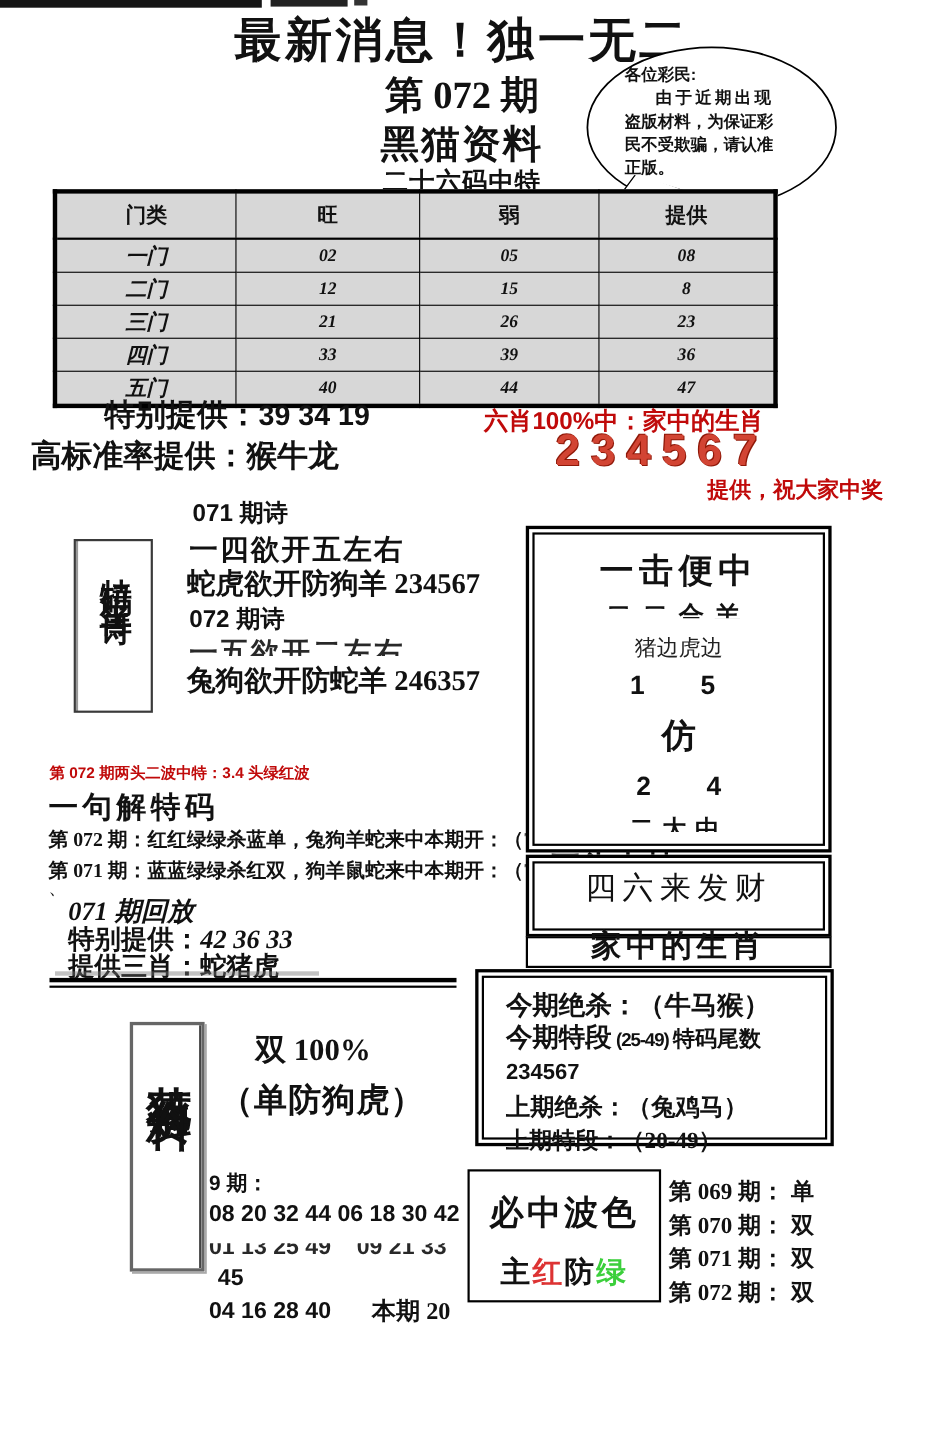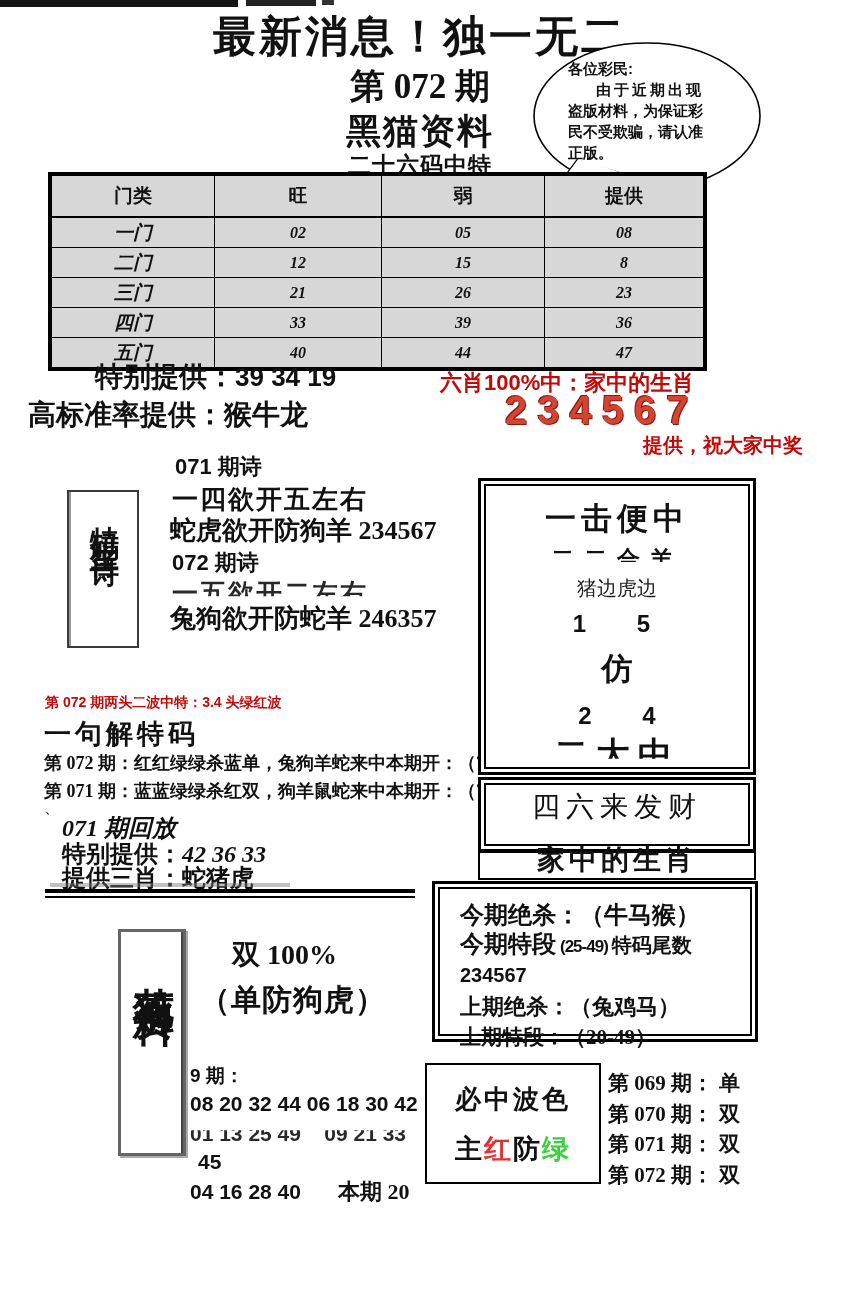--- a/index.html
+++ b/index.html
@@ -134,21 +134,21 @@
   <div class="abs rule2" style="left:45px;top:889px;width:370px;"></div>
 
   <div class="abs frame" style="left:478px;top:478px;width:278px;height:297px;">
     <div class="inner center">
       <div class="serif b" style="font-size:31px;letter-spacing:5px;margin-top:12px;">一击便中</div>
       <div class="serif b cut-bottom" style="font-size:23px;letter-spacing:10px;margin-top:4px;">二二合羊</div>
       <div class="serif" style="font-size:20px;margin-top:0px;color:#222;">猪边虎边</div>
       <div class="sans b" style="font-size:24px;letter-spacing:22px;margin-top:8px;padding-left:11px;">1 5</div>
       <div class="serif b" style="font-size:31px;margin-top:10px;">仿</div>
       <div class="sans b" style="font-size:24px;letter-spacing:22px;margin-top:12px;padding-left:22px;">2 4</div>
-      <div class="serif b cut-bottom" style="font-size:34px;letter-spacing:8px;margin-top:2px;">二大中</div>
+      <div class="serif b cut-bottom" style="font-size:22px;letter-spacing:8px;margin-top:9px;">二大中</div>
       <div class="serif b" style="font-size:29px;margin-top:0px;">
         <span>三头中特：</span><span class="sans" style="font-size:27px;letter-spacing:6px;">1 3 4</span>
       </div>
     </div>
   </div>
 
   <div class="abs frame" style="left:478px;top:777px;width:278px;height:75px;">
     <div class="inner center">
       <div class="serif" style="font-size:28px;letter-spacing:6px;margin-top:3px;">四六来发财</div>
     </div>
@@ -179,21 +179,21 @@
   <div class="abs serif b" style="left:232px;top:936px;font-size:28px;">双 100%</div>
   <div class="abs serif b" style="left:200px;top:980px;font-size:30px;letter-spacing:1px;">（单防狗虎）</div>
   <div class="abs sans b" style="left:190px;top:1063px;font-size:19px;">9 期：</div>
   <div class="abs sans b" style="left:190px;top:1092px;font-size:21px;">08 20 32 44 06 18 30 42</div>
   <div class="abs sans b cut-top pre" style="left:190px;top:1122px;font-size:21px;opacity:.9;">01 13 25 49    09 21 33</div>
   <div class="abs sans b" style="left:198px;top:1150px;font-size:21px;">45</div>
   <div class="abs sans b" style="left:190px;top:1180px;font-size:21px;">04 16 28 40</div>
   <div class="abs serif b" style="left:338px;top:1177px;font-size:22px;">本期 20</div>
 
   <div class="abs thinbox center" style="left:425px;top:1063px;width:176px;height:121px;">
-    <div class="serif b" style="font-size:26px;letter-spacing:3px;margin-top:17px;">必中波色</div>
+    <div class="serif b" style="font-size:31px;letter-spacing:3px;margin-top:17px;">必中波色</div>
     <div class="serif b" style="font-size:27px;margin-top:14px;letter-spacing:2px;">
       <span>主</span><span style="color:#d33;">红</span><span>防</span><span style="color:#3bcf3b;">绿</span>
     </div>
   </div>
 
   <div class="abs" style="left:608px;top:1068px;font-size:21px;line-height:30.5px;">
     <div class="serif b">
       <span>第 069 期：</span><span style="margin-left:6px;">单</span>
     </div>
     <div class="serif b">

